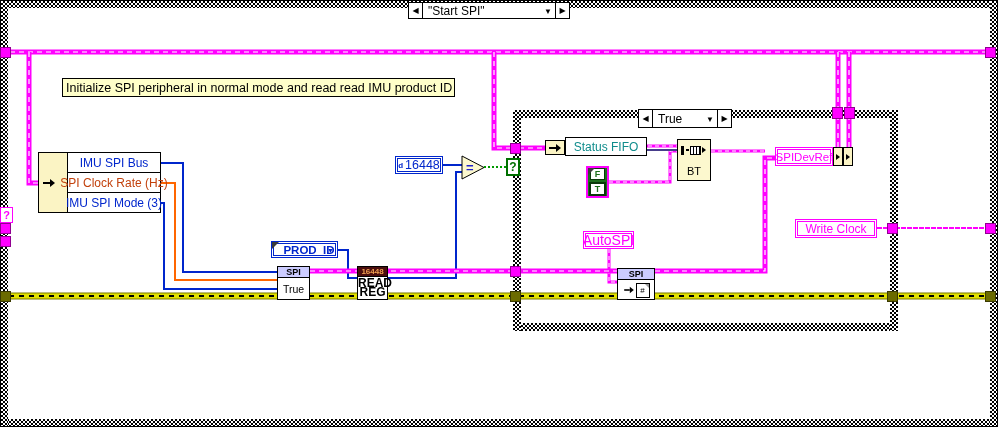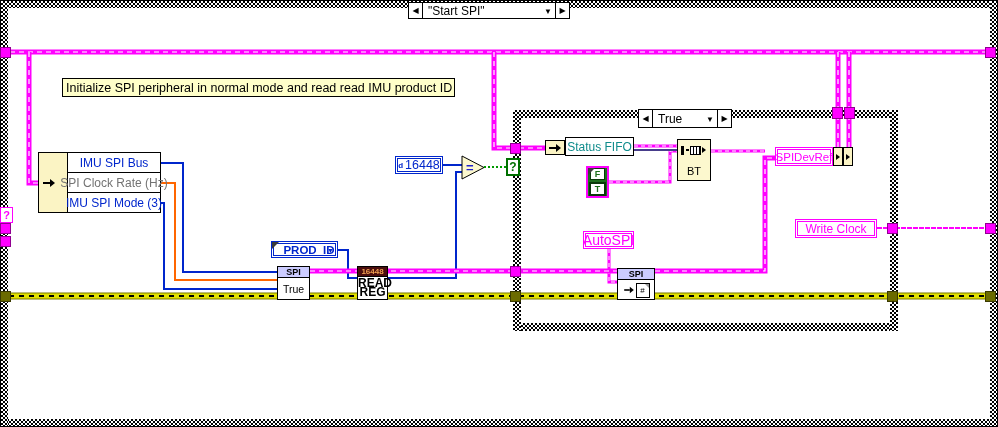--- a/index.html
+++ b/index.html
@@ -20,21 +20,21 @@
   .cl-prev{border-right:1px solid #000;}
   .cl-next{border-left:1px solid #000;}
   .cl-center{position:relative;flex:1;display:flex;align-items:center;padding:0 16px 0 5px;font-size:12px;color:#000;white-space:nowrap;}
   .cl-drop{position:absolute;right:3px;top:50%;transform:translateY(-50%);font-size:8px;}
   .comment{left:62px;top:78px;width:393px;height:19px;background:#FFFFC9;border:1px solid #000;
     font-size:12.5px;display:flex;align-items:center;padding-left:3px;white-space:nowrap;}
   .ub-col{left:38px;top:152px;width:30px;height:61px;background:#FBF4C4;border:1px solid #000;
     display:flex;align-items:center;padding-left:4px;}
   .ub-row{left:67px;width:94px;height:21px;background:#fff;border:1px solid #000;
     display:flex;align-items:center;justify-content:center;font-size:12px;white-space:nowrap;}
-  .blue{color:#0026CC;} .orange{color:#737373;} .pink{color:#FF00FF;} .teal{color:#0F8C8C;}
+  .blue{color:#0026CC;} .orange{color:#c2410c;} .pink{color:#FF00FF;} .teal{color:#0F8C8C;}
   .arr{display:flex;align-items:center;}
   .arr-stem{width:7px;height:2px;background:#000;}
   .arr-head{width:0;height:0;border-top:4px solid transparent;border-bottom:4px solid transparent;border-left:5px solid #000;}
   .const{background:#fff;display:flex;align-items:center;justify-content:center;white-space:nowrap;}
   .dbl-pink{border:1px solid #FF00FF;box-shadow:inset 0 0 0 1px #fff, inset 0 0 0 2px #FF00FF;}
   .dbl-blue{border:1px solid #0026CC;box-shadow:inset 0 0 0 1px #fff, inset 0 0 0 2px #0026CC;}
   .corner{position:absolute;left:0;top:0;width:0;height:0;border-top:7px solid #3C3C3C;border-right:7px solid transparent;}
   .hdrnode{border:1px solid #000;background:#fff;}
   .hdr{border-bottom:1px solid #000;display:flex;align-items:center;justify-content:center;font-weight:bold;}
   .hdr-lav{background:#CCCCFF;font-size:9px;color:#000;}
@@ -215,21 +215,21 @@
     <span class="dmark">d</span>
     <span class="blue">16448</span>
   </div>
 
   <div class="node accbox" style="left:545px;top:140px;width:20px;height:15px;">
     <span class="arr">
         <span class="arr-stem"></span>
         <span class="arr-head"></span>
       </span>
   </div>
-  <div class="node const" style="left:565px;top:137px;width:69px;height:19px;border:1px solid #000;font-size:12px;">
+  <div class="node const" style="left:565px;top:137px;width:82px;height:19px;border:1px solid #000;font-size:12px;">
     <span class="teal">Status FIFO</span>
   </div>
 
   <div class="node boolconst">
     <span class="corner"></span>
     <span class="boolcell">F</span>
     <span class="boolcell" style="border-width:2px;">T</span>
   </div>
 
   <div class="node btnode">

